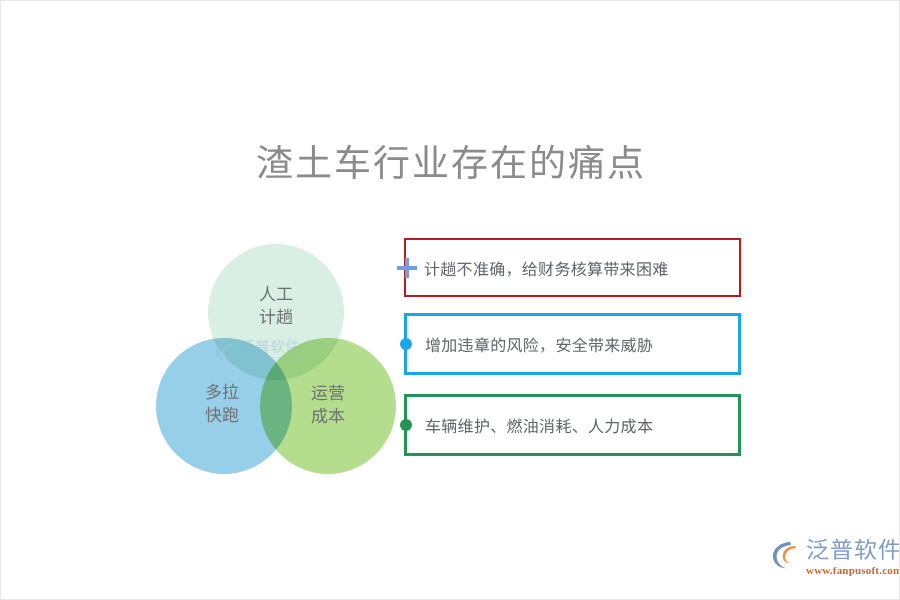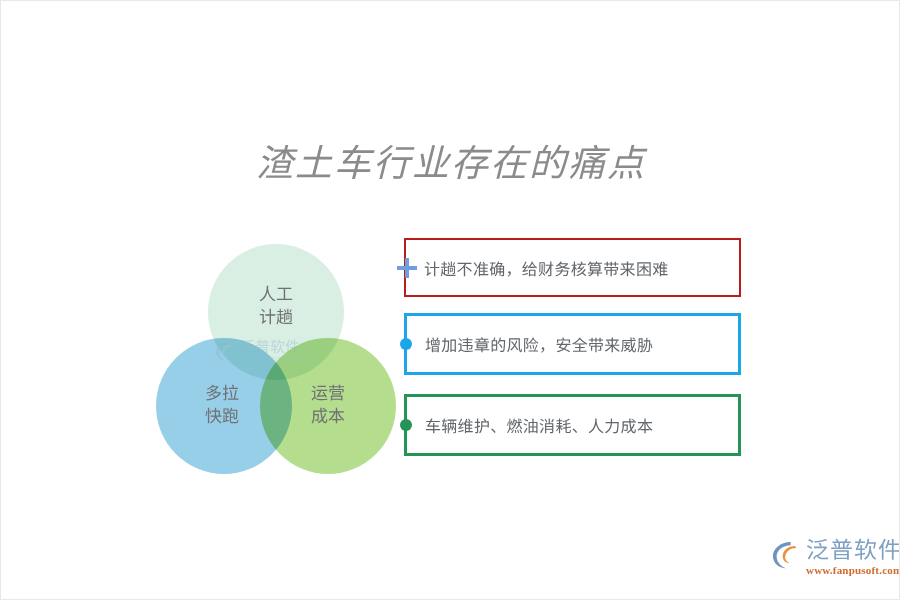--- a/index.html
+++ b/index.html
@@ -27,21 +27,20 @@
     position: absolute;
     left: 0;
     top: 132px;
     width: 900px;
     text-align: center;
     font-size: 37px;
     letter-spacing: 2px;
     color: #8b8b8b;
     font-weight: 400;
     white-space: nowrap;
-    font-style: italic;
   }
 
   
   .venn {
     position: absolute;
     left: 155px;
     top: 243px;
     width: 250px;
     height: 230px;
   }
@@ -65,20 +64,21 @@
     background: #d9efe3;
     mix-blend-mode: multiply;
   }
   .circle-left {
     left: 0px;
     top: 94px;
     width: 136px;
     height: 136px;
     background: #97cfe9;
     mix-blend-mode: multiply;
+    font-family: Liberation Mono, monospace;
   }
   .circle-right {
     left: 104px;
     top: 94px;
     width: 136px;
     height: 136px;
     background: #b4dd8d;
     mix-blend-mode: multiply;
   }
   .circle-label {

